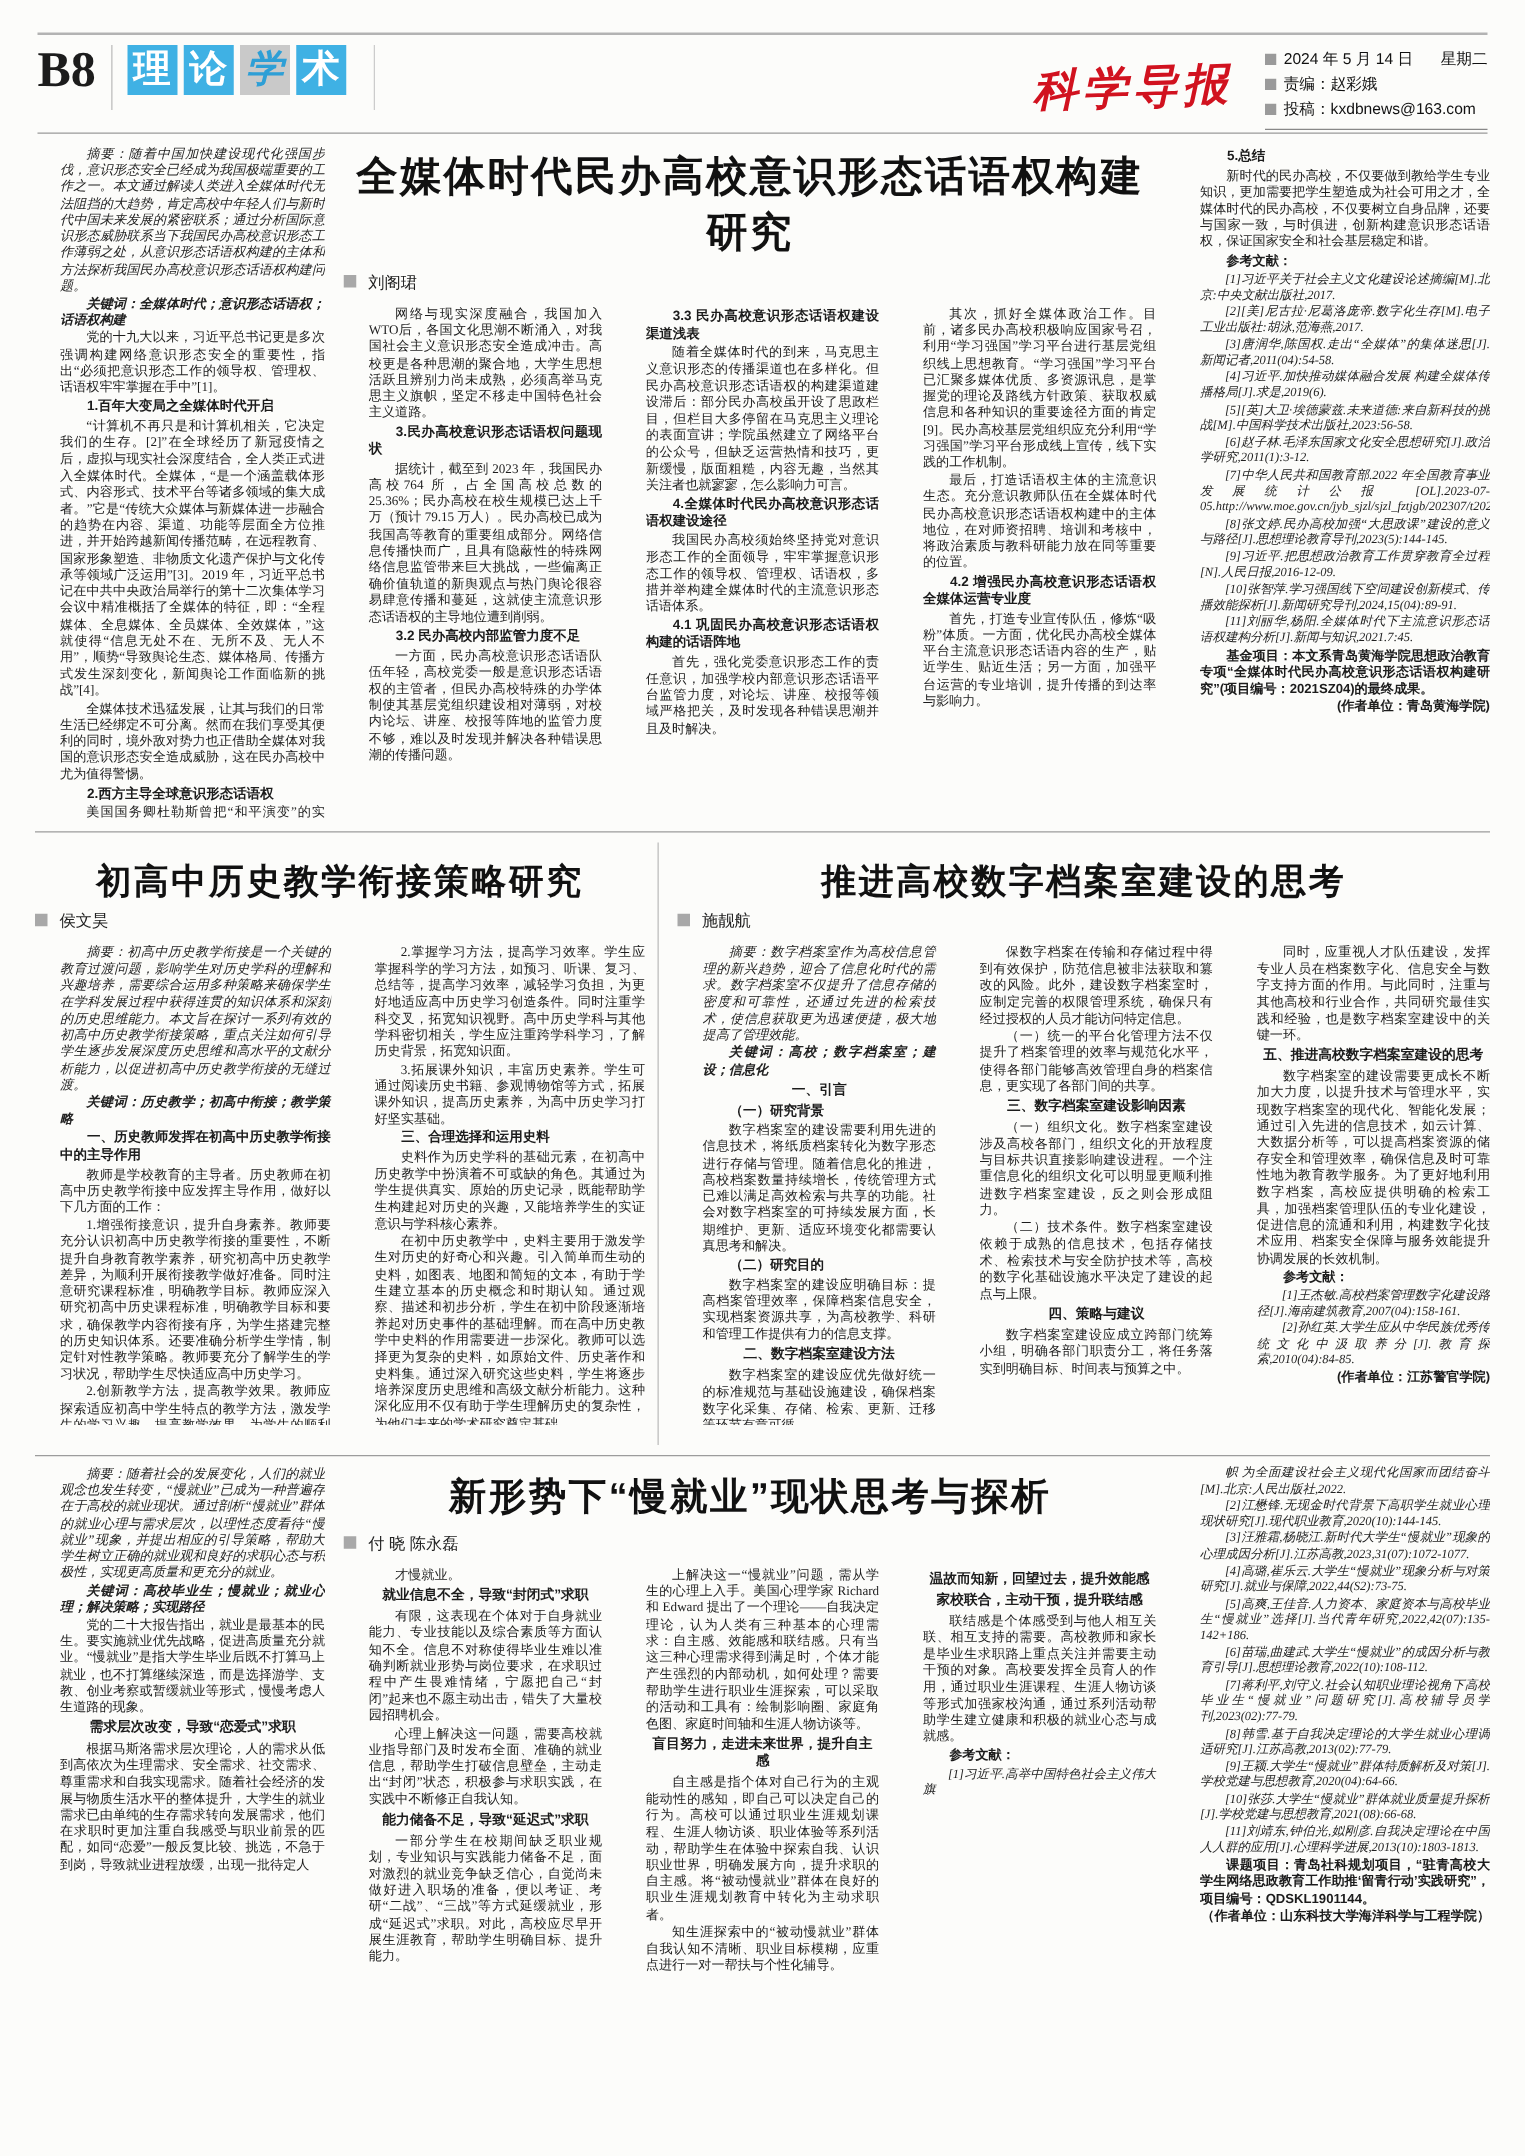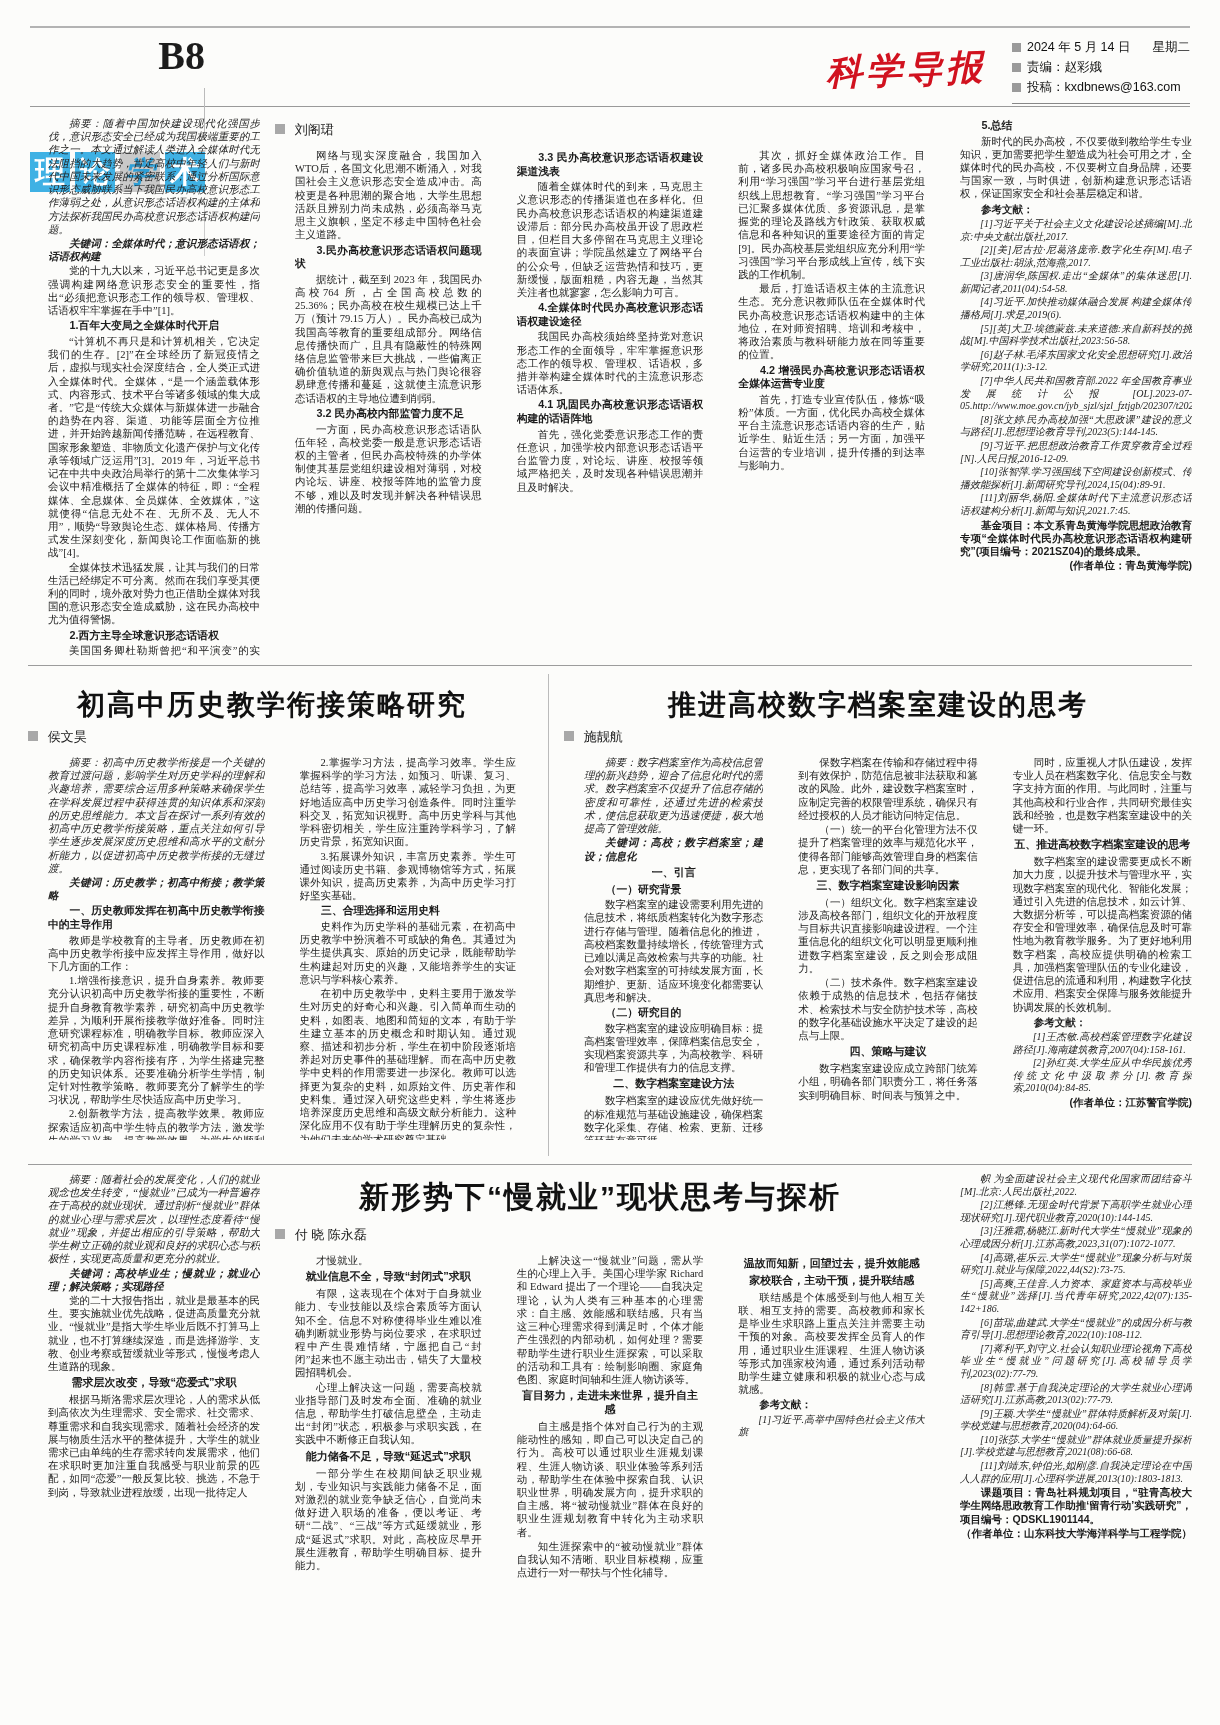--- a/index.html
+++ b/index.html
@@ -1,21 +1,21 @@
 <!DOCTYPE html>
 <html><head>
 <meta charset="utf-8">
 <style>
   html,body{margin:0;padding:0;background:#e8e8e8;}
   .page{position:relative;width:1220px;height:1725px;margin:0 auto;background:#fcfcfa;
         font-family:"Liberation Serif","DejaVu Serif",serif;color:#1c1c1c;overflow:hidden;}
   
   .header{margin:26px 30px 0 30px;border-top:2px solid #b3b3b3;padding-top:8px;
           display:flex;align-items:flex-start;justify-content:space-between;height:64px;}
-  .hdr-left{display:flex;align-items:flex-end;gap:12px;flex-direction:column;}
+  .hdr-left{display:flex;align-items:flex-start;gap:12px;}
   .edition{font-size:40px;font-weight:bold;font-family:"Liberation Serif",serif;line-height:1;}
   .hdr-vline{width:1px;height:52px;background:#bbb;}
   .tiles{display:flex;gap:5px;}
   .tile{width:40px;height:40px;display:flex;align-items:center;justify-content:center;
         font-family:"Liberation Sans","DejaVu Sans",sans-serif;font-weight:bold;font-size:30px;line-height:1;}
   .tile.blue{background:#3fb1e4;color:#fff;}
   .tile.gray{background:#c9c9c9;color:#2e9fd6;font-style:italic;font-family:"DejaVu Serif",serif;}
   .hdr-vline2{width:1px;height:52px;background:#ccc;margin-left:10px;}
   .hdr-right{display:flex;align-items:center;gap:26px;}
   .masthead{font-family:"DejaVu Serif",serif;font-style:italic;font-weight:bold;
@@ -39,21 +39,21 @@
   .headline{font-family:"Liberation Sans","DejaVu Sans",sans-serif;font-weight:bold;
             text-align:center;letter-spacing:2px;color:#111;margin:2px 0 4px 0;}
   .headline.h-top{font-size:33px;}
   .headline.h-mid{font-size:28px;margin-top:12px;}
   .headline.h-bot{font-size:30px;margin-top:4px;}
   .byline{text-align:left;font-family:"Liberation Sans",sans-serif;font-size:13px;
           color:#222;margin:4px 0 10px 0;}
   .byline .sq{background:#a8a8a8;width:10px;height:10px;}
   
   .band-mid{display:flex;}
-  .art-history{width:488px;flex:none;padding-right:32px;border-right:1px solid #bbb;}
+  .art-history{width:488px;flex:none;padding-right:10px;border-right:1px solid #bbb;}
   .art-archive{flex:1;padding-left:15px;min-width:0;}
   
   .col p{margin:0 0 1px 0;font-size:10.5px;line-height:1.26;text-align:justify;}
   p.body{text-indent:2em;}
   p.kai{font-style:italic;text-indent:2em;color:#222;}
   p.kai.kw{font-weight:bold;font-style:italic;}
   p.hsub{font-family:"Liberation Sans",sans-serif;font-weight:bold;text-indent:2em;
          font-size:10.8px;margin:2px 0;}
   p.hcen{font-family:"Liberation Sans",sans-serif;font-weight:bold;text-align:center;
          font-size:11px;margin:3px 0;}
@@ -115,20 +115,21 @@
           <p class="kai">摘要：随着中国加快建设现代化强国步伐，意识形态安全已经成为我国极端重要的工作之一。本文通过解读人类进入全媒体时代无法阻挡的大趋势，肯定高校中年轻人们与新时代中国未来发展的紧密联系；通过分析国际意识形态威胁联系当下我国民办高校意识形态工作薄弱之处，从意识形态话语权构建的主体和方法探析我国民办高校意识形态话语权构建问题。</p>
           <p class="kai kw">关键词：全媒体时代；意识形态话语权；话语权构建</p>
           <p class="body">党的十九大以来，习近平总书记更是多次强调构建网络意识形态安全的重要性，指出“必须把意识形态工作的领导权、管理权、话语权牢牢掌握在手中”[1]。</p>
           <p class="hsub">1.百年大变局之全媒体时代开启</p>
           <p class="body">“计算机不再只是和计算机相关，它决定我们的生存。[2]”在全球经历了新冠疫情之后，虚拟与现实社会深度结合，全人类正式进入全媒体时代。全媒体，“是一个涵盖载体形式、内容形式、技术平台等诸多领域的集大成者。”它是“传统大众媒体与新媒体进一步融合的趋势在内容、渠道、功能等层面全方位推进，并开始跨越新闻传播范畴，在远程教育、国家形象塑造、非物质文化遗产保护与文化传承等领域广泛运用”[3]。2019 年，习近平总书记在中共中央政治局举行的第十二次集体学习会议中精准概括了全媒体的特征，即：“全程媒体、全息媒体、全员媒体、全效媒体，”这就使得“信息无处不在、无所不及、无人不用”，顺势“导致舆论生态、媒体格局、传播方式发生深刻变化，新闻舆论工作面临新的挑战”[4]。</p>
           <p class="body">全媒体技术迅猛发展，让其与我们的日常生活已经绑定不可分离。然而在我们享受其便利的同时，境外敌对势力也正借助全媒体对我国的意识形态安全造成威胁，这在民办高校中尤为值得警惕。</p>
           <p class="hsub">2.西方主导全球意识形态话语权</p>
           <p class="body">美国国务卿杜勒斯曾把“和平演变”的实现，寄托在社会主义国家的第三代、第四代身上[5]。“和平演变”依旧是西方对我国思想渗透的惯用伎俩。</p>
         </div>
       <div class="mid-zone">
+        <h1 class="headline h-top">全媒体时代民办高校意识形态话语权构建研究</h1>
         <div class="byline">
           <span class="sq"></span>
           <span>刘阁珺</span>
         </div>
         <div class="mid-cols">
           <div class="col">
               <p class="body">网络与现实深度融合，我国加入WTO后，各国文化思潮不断涌入，对我国社会主义意识形态安全造成冲击。高校更是各种思潮的聚合地，大学生思想活跃且辨别力尚未成熟，必须高举马克思主义旗帜，坚定不移走中国特色社会主义道路。</p>
               <p class="hsub">3.民办高校意识形态话语权问题现状</p>
               <p class="body">据统计，截至到 2023 年，我国民办高校764 所，占全国高校总数的 25.36%；民办高校在校生规模已达上千万（预计 79.15 万人）。民办高校已成为我国高等教育的重要组成部分。网络信息传播快而广，且具有隐蔽性的特殊网络信息监管带来巨大挑战，一些偏离正确价值轨道的新舆观点与热门舆论很容易肆意传播和蔓延，这就使主流意识形态话语权的主导地位遭到削弱。</p>
               <p class="hsub">3.2 民办高校内部监管力度不足</p>

